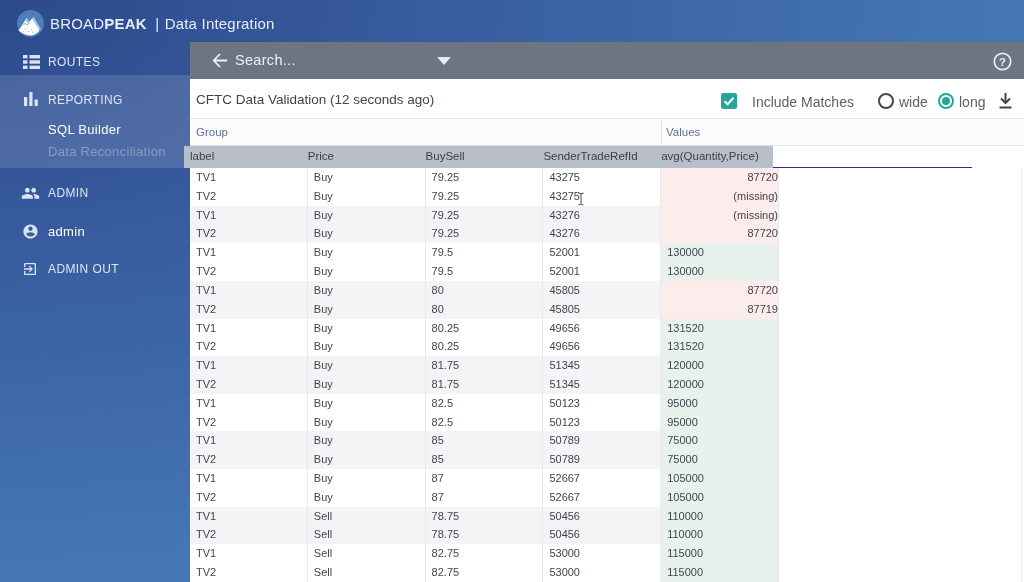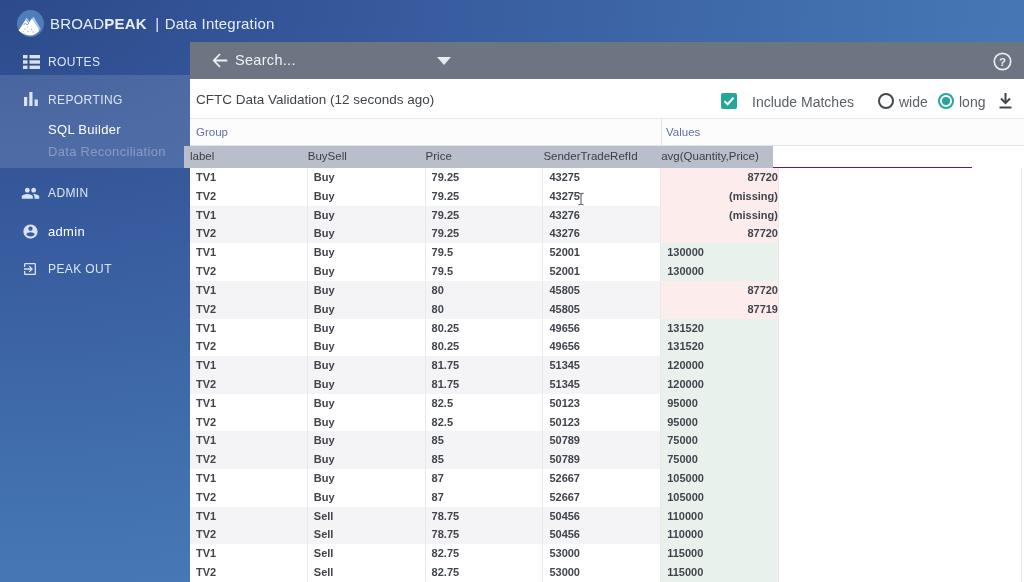--- a/index.html
+++ b/index.html
@@ -26,21 +26,21 @@
 .rlong i { position:absolute; left:2px; top:2px; width:8px; height:8px; background:#26a69a; border-radius:50%; }
 .rll { left:959px; top:94px; color:#5b6067; font-size:14px; }
 .tbar-border { left:190px; top:118px; width:834px; height:1px; background:#e7e7ea; }
 .ghead { left:190px; top:119px; width:1000px; height:27px; background:#fcfcfd; border-bottom:1px solid #e2e3e7; }
 .ghead .gt { position:absolute; left:6px; top:7px; color:#5e719b; font-size:11.5px; }
 .ghead .vt { position:absolute; left:476px; top:7px; color:#5e719b; font-size:11.5px; }
 .ghead .vline { position:absolute; left:471px; top:0; width:1px; height:27px; background:#e2e3e7; }
 .chead { left:184px; top:146px; width:788px; height:22px; border-bottom:1px solid #4c1d95; }
 .chead .in { position:absolute; left:0; top:0; width:589px; height:22px; background:#b9bfca; display:flex; }
 .chead .c { width:117.8px; padding-left:6px; color:#3a3e46; font-size:11.5px; line-height:21px; overflow:hidden; white-space:nowrap; }
-.rows { left:190px; top:168px; width:589px; height:414px; display:flex; flex-direction:column;font-weight:bold; }
+.rows { left:190px; top:168px; width:589px; height:414px; display:flex; flex-direction:column; }
 .row { display:flex; height:18.818px; background:#ffffff; }
 .row.g { background:#f4f4f6; }
 .row .c { width:117.8px; padding-left:6px; font-size:11px; line-height:19.6px; color:#40454d; border-right:1px solid #e9e9ec; overflow:hidden; white-space:nowrap; }
 .row .c:first-child { border-left:none; }
 .row .c.p { background:#fdecec;text-align:right; }
 .row .c.gr { background:#e9f1ec; }
 .scrollline { left:1021px; top:168px; width:1px; height:414px; background:#e8e8ea; }
 .ibeam { left:576px; top:192px; width:10px; height:14px; }
 </style>
 </head>
@@ -87,21 +87,21 @@
 <div class="abs mi" style="left:48px; top:186px;">ADMIN</div>
 
 <svg class="abs" style="left:22px; top:223px;" width="17" height="17" viewBox="0 0 24 24" fill="#d9e2f2">
   <path d="M12 2C6.48 2 2 6.48 2 12s4.48 10 10 10 10-4.48 10-10S17.52 2 12 2zm0 3c1.66 0 3 1.34 3 3s-1.34 3-3 3-3-1.34-3-3 1.34-3 3-3zm0 14.2c-2.5 0-4.71-1.28-6-3.22.03-1.99 4-3.08 6-3.08 1.99 0 5.97 1.09 6 3.08-1.29 1.94-3.5 3.22-6 3.22z"></path>
 </svg>
 <div class="abs sub" style="left:48px; top:224px;">admin</div>
 
 <svg class="abs" style="left:22px; top:261px;" width="16" height="16" viewBox="0 0 24 24" fill="#d9e2f2">
   <path d="M10.09 15.59L11.5 17l5-5-5-5-1.41 1.41L12.67 11H3v2h9.67l-2.58 2.59zM19 3H5c-1.11 0-2 .9-2 2v4h2V5h14v14H5v-4H3v4c0 1.1.89 2 2 2h14c1.1 0 2-.9 2-2V5c0-1.1-.9-2-2-2z"></path>
 </svg>
-<div class="abs mi" style="left:48px; top:262px;">PEAK OUT</div>
+<div class="abs mi" style="left:48px; top:262px;">ADMIN OUT</div>
 
 <div class="abs panel"></div>
 <div class="abs sbar"></div>
 <svg class="abs" style="left:212px; top:53px;" width="16" height="15" viewBox="0 0 16 15" fill="none" stroke="#eef1f5" stroke-width="1.8">
   <path d="M8 1 L1.8 7.5 L8 14 M2 7.5 H15.3"></path>
 </svg>
 <div class="abs stext">Search...</div>
 <div class="abs caret"></div>
 <svg class="abs" style="left:993px; top:52px;" width="19" height="19" viewBox="0 0 19 19">
   <circle cx="9.5" cy="9.5" r="8.2" fill="none" stroke="#e9edf3" stroke-width="1.7"></circle>
@@ -129,22 +129,22 @@
 <div class="abs tbar-border"></div>
 
 <div class="abs ghead">
   <div class="gt">Group</div>
   <div class="vt">Values</div>
   <div class="vline"></div>
 </div>
 <div class="abs chead">
   <div class="in">
     <div class="c">label</div>
+      <div class="c">Price</div>
       <div class="c">BuySell</div>
-      <div class="c">Price</div>
       <div class="c">SenderTradeRefId</div>
       <div class="c">avg(Quantity,Price)</div>
   </div>
 </div>
 
 <div class="abs rows">
 <div class="row">
       <div class="c">TV1</div>
       <div class="c">Buy</div>
       <div class="c">79.25</div>

